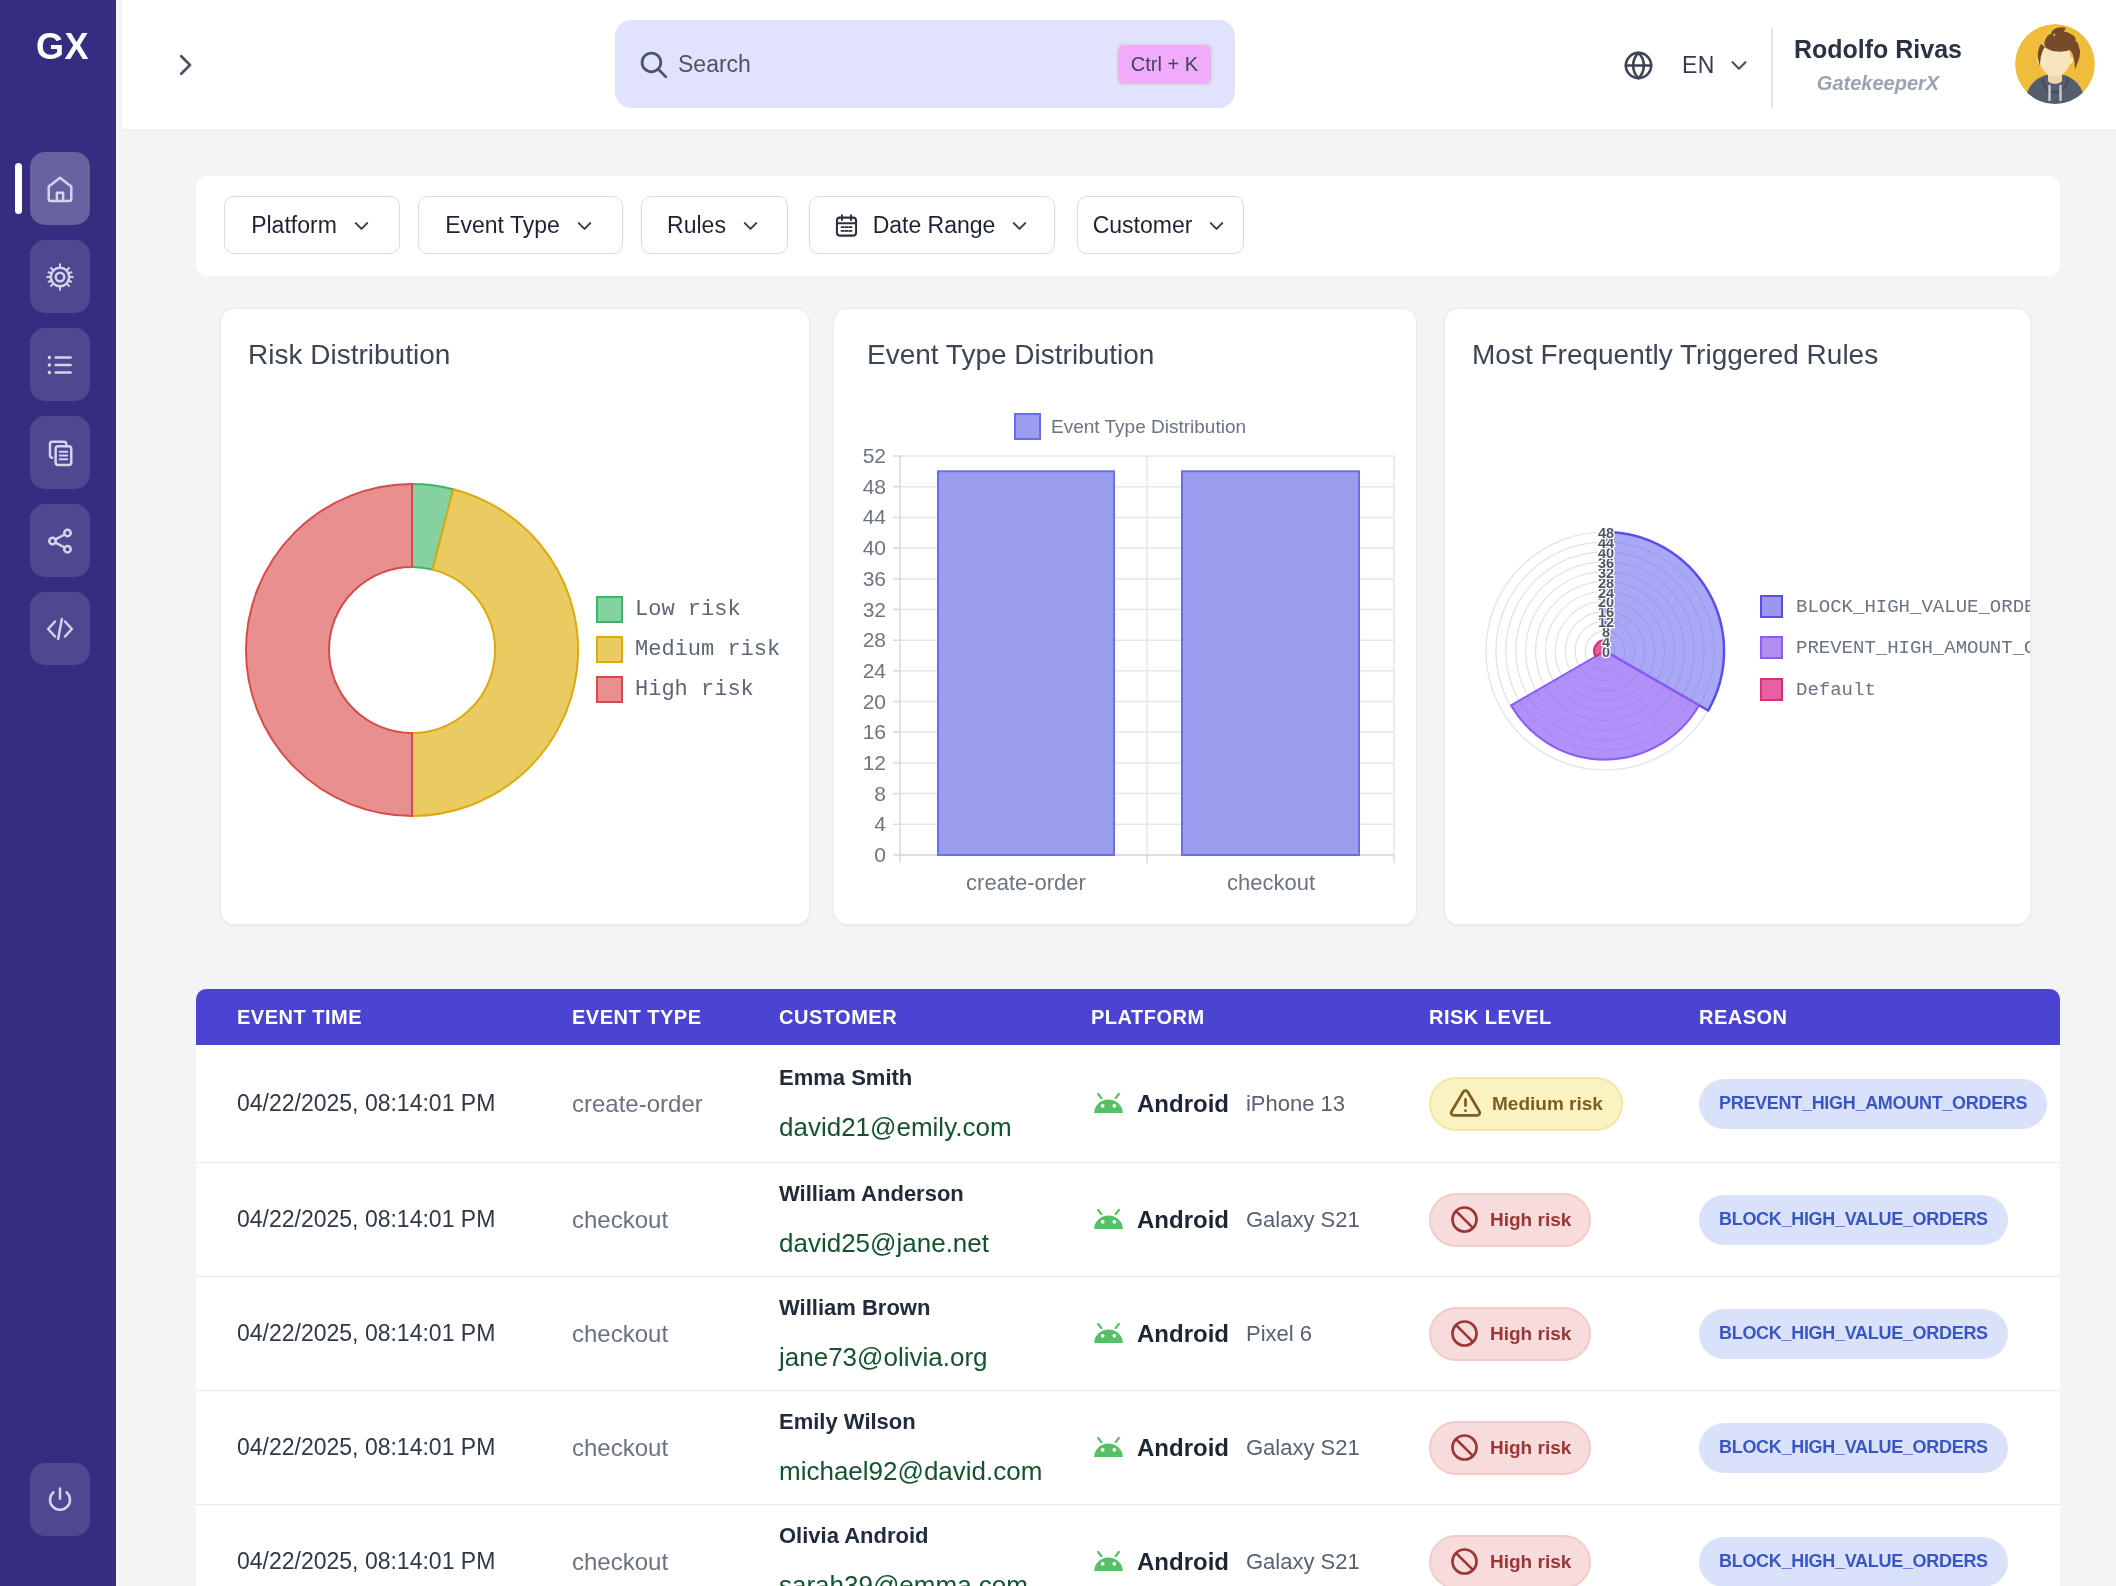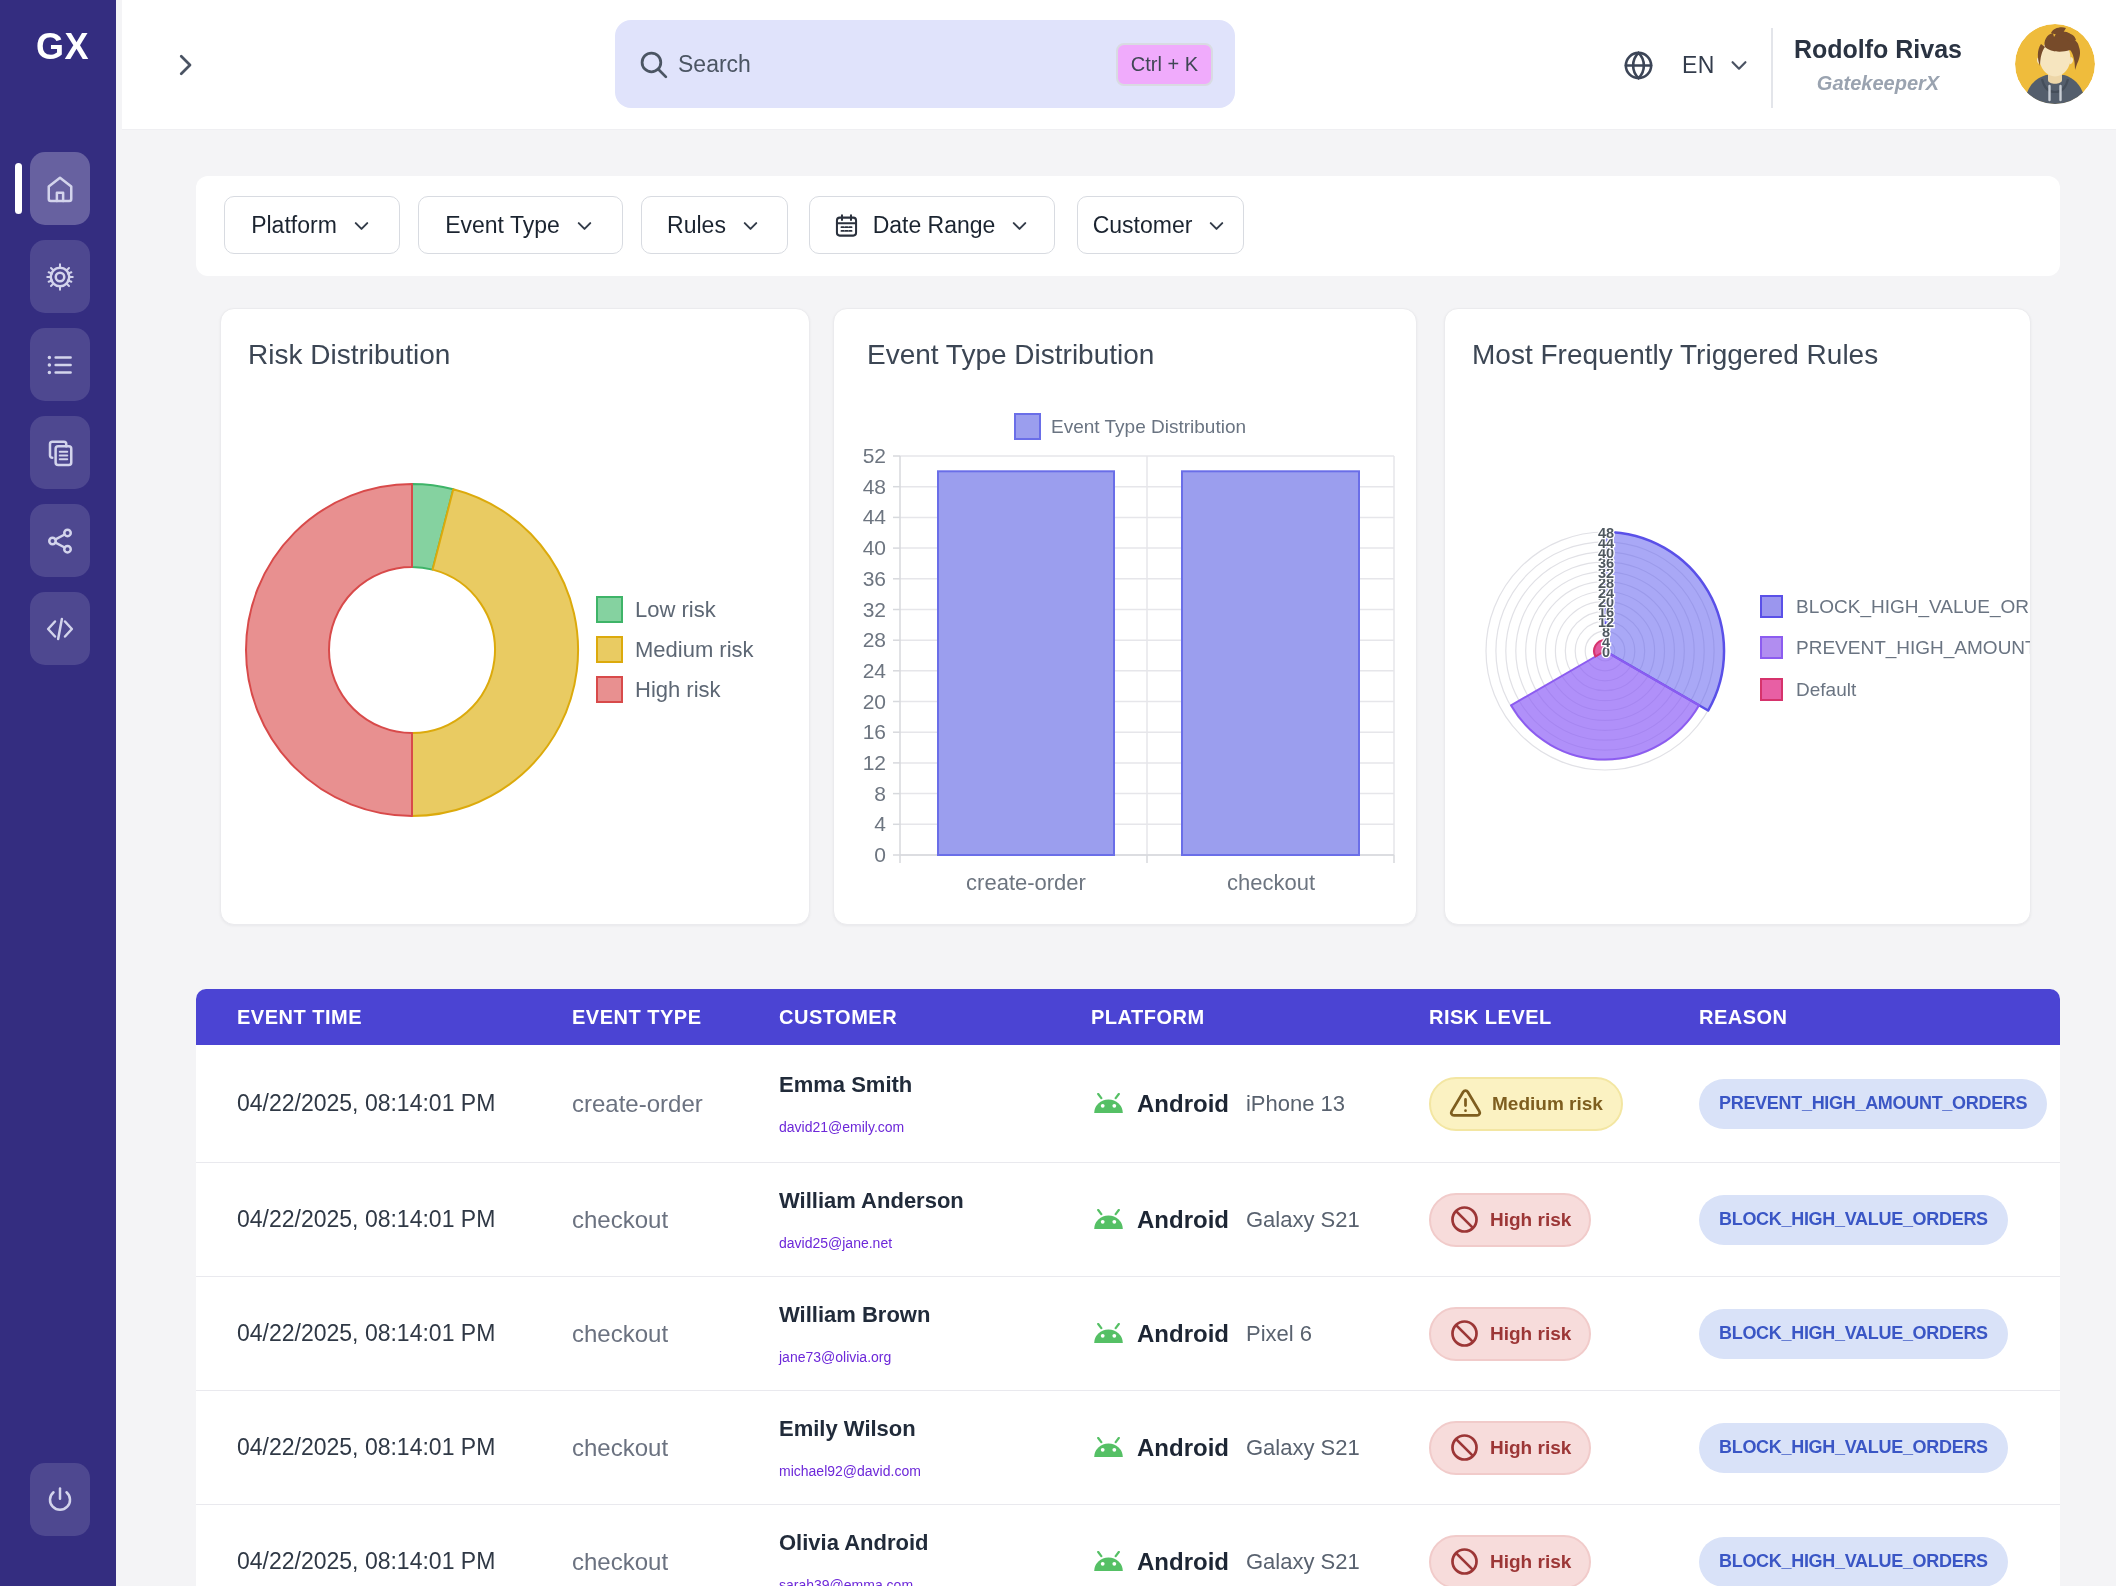--- a/index.html
+++ b/index.html
@@ -18,37 +18,37 @@
 #hdiv { position:absolute; left:1649px; top:28px; height:80px; width:1.5px; background:#e3e5ea; }
 #user { position:absolute; left:1626px; top:0; width:260px; height:130px; display:flex; flex-direction:column; justify-content:center; align-items:center; }
 #user .nm { font-size:25px; font-weight:bold; color:#2a3342; white-space:nowrap; }
 #user .co { font-size:20px; font-weight:bold; font-style:italic; color:#9aa3b0; margin-top:8px; }
 #avatar { position:absolute; left:1893px; top:24px; }
 #main { position:absolute; left:122px; top:130px; width:1994px; height:1456px; background:#f4f4f6; }
 #filters { position:absolute; left:196px; top:176px; width:1864px; height:100px; background:#fff; border-radius:12px; }
 .fbtn { position:absolute; top:20px; height:58px; border:1.5px solid #d8dbe1; border-radius:10px; background:#fff; display:flex; align-items:center; justify-content:center; gap:13px; font-size:23px; color:#1b2430; }
 .card { position:absolute; top:308px; height:617px; background:#fff; border:1px solid #ebebee; border-radius:14px; box-shadow:0 1px 3px rgba(20,20,40,0.05); }
 .ctitle { position:absolute; font-size:28px; font-weight:normal; color:#3c4654; }
-.lgrow { display:flex; align-items:center; }
+.lgrow { display:flex; align-items:center;font-family:Liberation Mono, monospace; }
 .sq { width:27px; height:27px; border:2px solid; margin-right:12px; flex:none; }
 .lgt1 { font-size:22px; color:#5d6774; }
 .sq3 { width:23px; height:23px; border:2px solid; margin-right:13px; flex:none; }
 .lgt3 { font-size:19px; color:#6a7482; white-space:nowrap; }
 #lg2 { position:absolute; left:180px; top:104px; display:flex; align-items:center; }
 #lg2 .sq { width:27px; height:27px; margin-right:10px; }
 #lg2 span.t { font-size:19px; color:#6a7482; }
 #table { position:absolute; left:196px; top:989px; width:1864px; height:640px; background:#fff; border-radius:10px 10px 0 0; overflow:hidden; }
 #thead { height:56px; background:#4b44d3; display:flex; align-items:center; color:#fff; font-size:20px; font-weight:bold; letter-spacing:0.5px; }
 .trow { height:114px; border-bottom:1.5px solid #e9e9ee; display:flex; align-items:center; position:relative; color:#2f3845; }
 .trow.first { height:118px; }
 .c1 { position:absolute; left:41px; font-size:23px; }
 .c2 { position:absolute; left:376px; color:#6b7280; font-size:24px; }
 .c3 { position:absolute; left:583px; }
 .c3 .nm { font-weight:bold; color:#212b3a; font-size:22px; }
-.c3 .em { color:#6d28d9; font-size:14px; margin-top:21px; }
+.c3 .em { color:#14532d; font-size:26px; margin-top:21px; }
 .c4 { position:absolute; left:897px; display:flex; align-items:center; }
 .c4 .and { font-size:24px; font-weight:bold; color:#1d2634; margin-left:13px; }
 .c4 .dev { font-size:22px; color:#59626f; margin-left:17px; }
 .c5 { position:absolute; left:1233px; }
 .pill { display:inline-flex; align-items:center; gap:10px; height:54px; border-radius:27px; padding:0 18px; font-size:19px; font-weight:bold; }
 .pill.med { background:#fbf2c2; border:2px solid #f3e6a2; color:#7e5e1f; }
 .pill.high { background:#f7dcdb; border:2px solid #f1cbca; color:#9c3636; }
 .c6 { position:absolute; left:1503px; }
 .rpill { display:inline-flex; align-items:center; height:50px; border-radius:25px; padding:0 20px; background:#d9e2f8; color:#3a56c5; font-size:18px; font-weight:bold; letter-spacing:-0.3px; white-space:nowrap; }
 </style></head>

